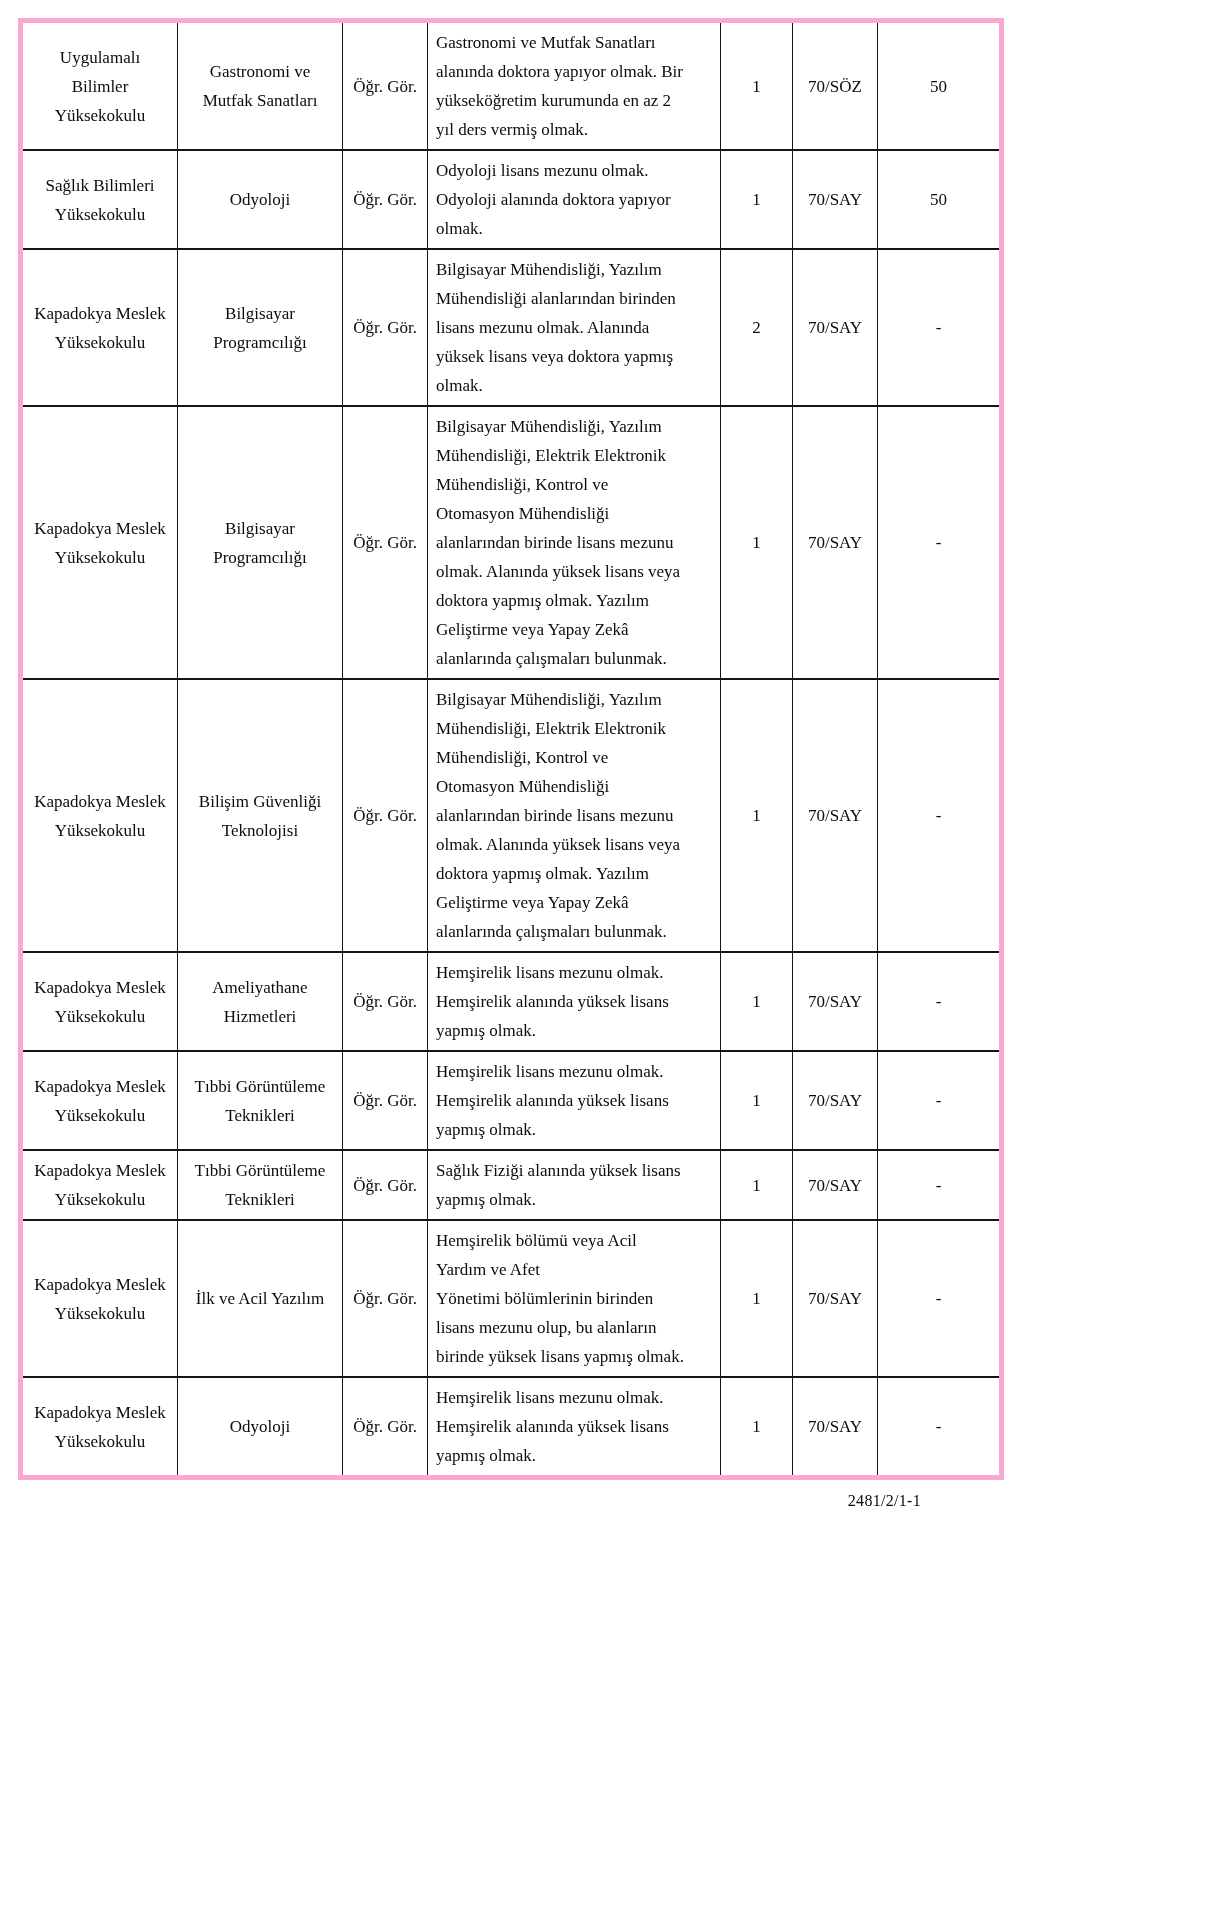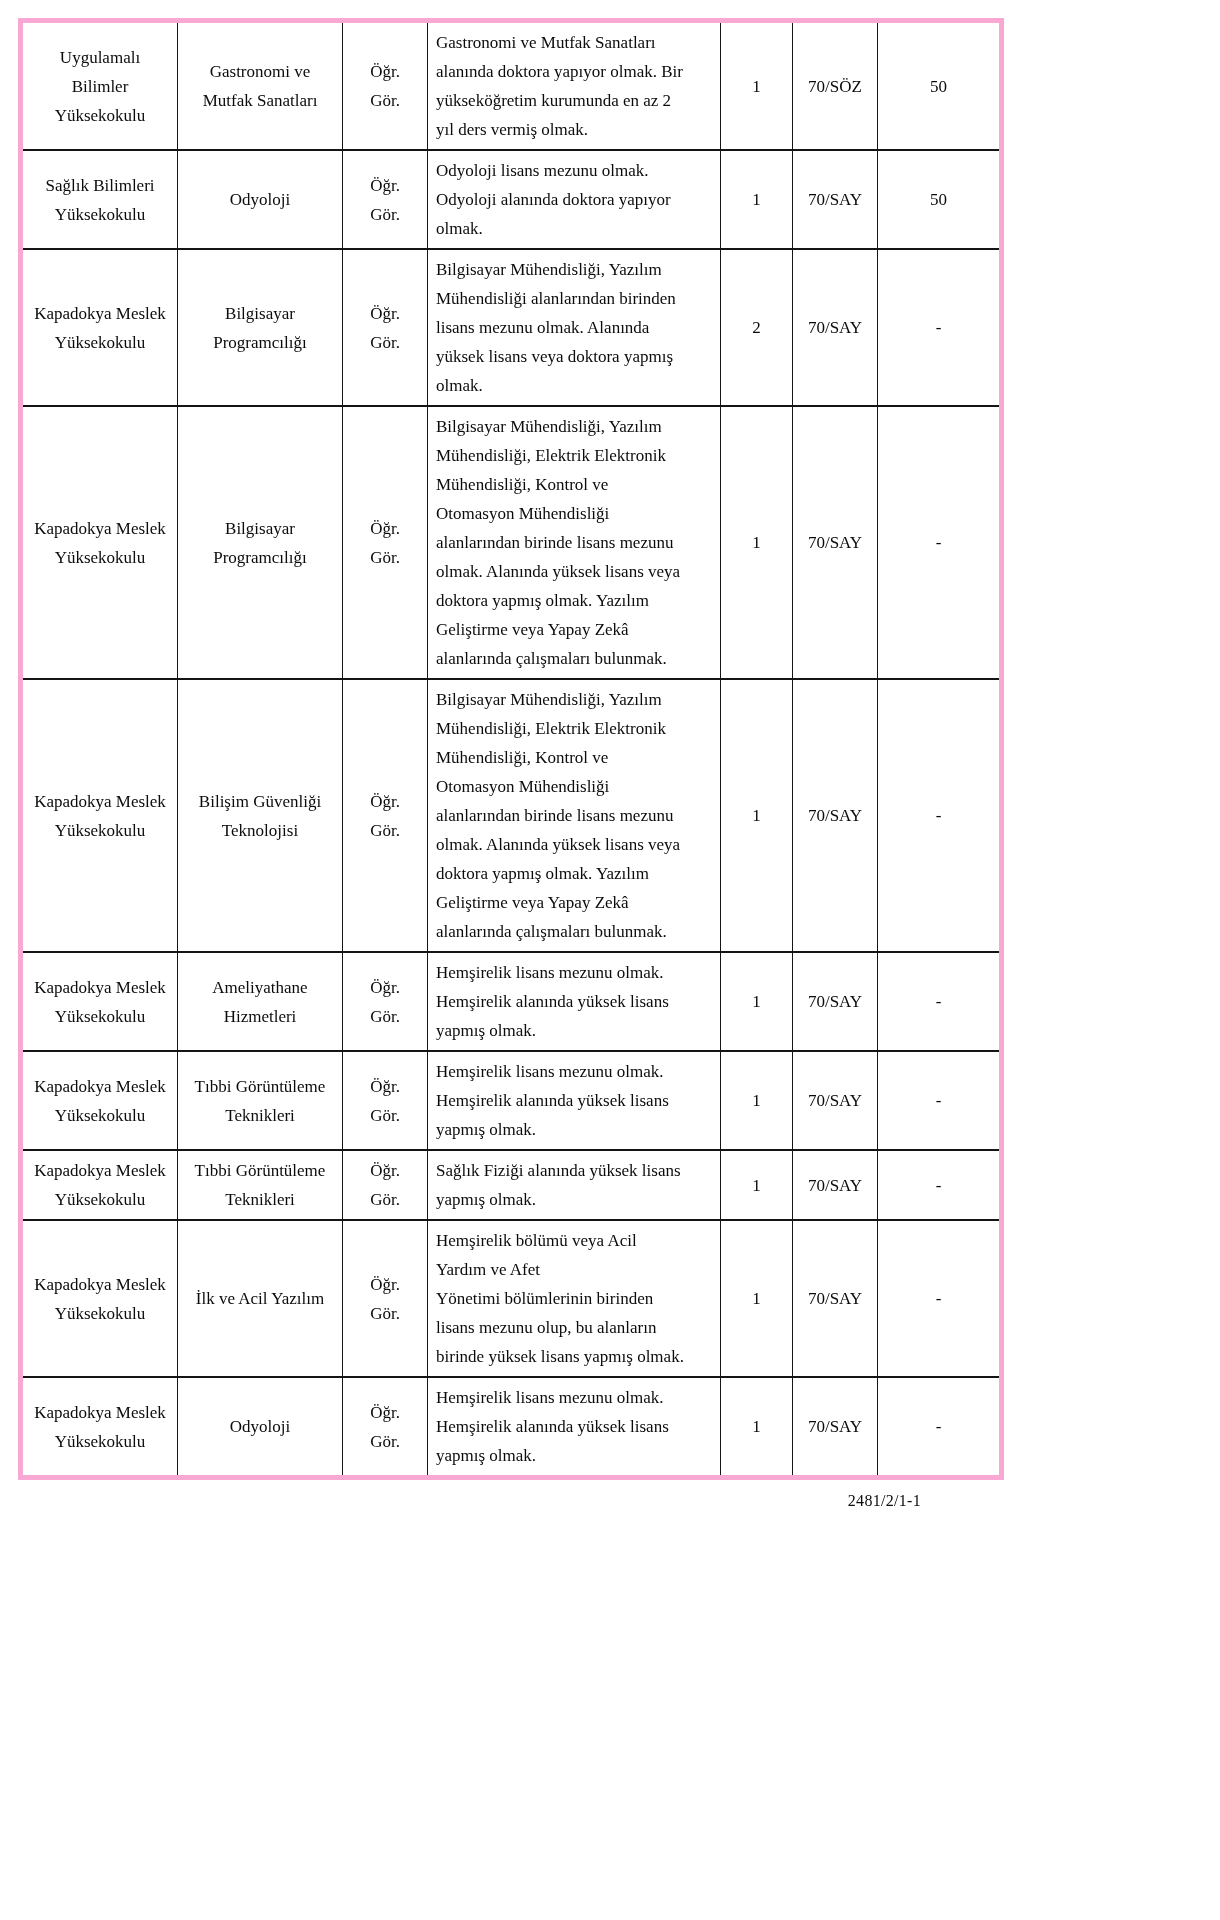--- a/index.html
+++ b/index.html
@@ -30,21 +30,21 @@
     border-top: 2px solid #151515;
     border-bottom: 2px solid #151515;
     vertical-align: middle;
     font-size: 17px;
     line-height: 29px;
     white-space: pre-line;
     background: #ffffff;
   }
   td.c-school  { width: 157px; text-align: center; padding: 5px 6px; }
   td.c-program { width: 165px; text-align: center; padding: 5px 6px; }
-  td.c-title   { width: 85px;  text-align: center; padding: 5px 18px; margin-top: 29px; }
+  td.c-title   { width: 85px;  text-align: center; padding: 5px 3px; margin-top: 29px; }
   td.c-desc    { width: 293px; text-align: left;   padding: 5px 8px; }
   td.c-count   { width: 72px;  text-align: center; padding: 5px 2px; }
   td.c-score   { width: 85px;  text-align: center; padding: 5px 12px; }
   td.c-quota   { width: 124px; text-align: center; padding: 5px 2px; }
   .page-footer {
     width: 967px;
     text-align: right;
     padding: 12px 64px 0 0;
     font-size: 16px;
     letter-spacing: 0.3px;

